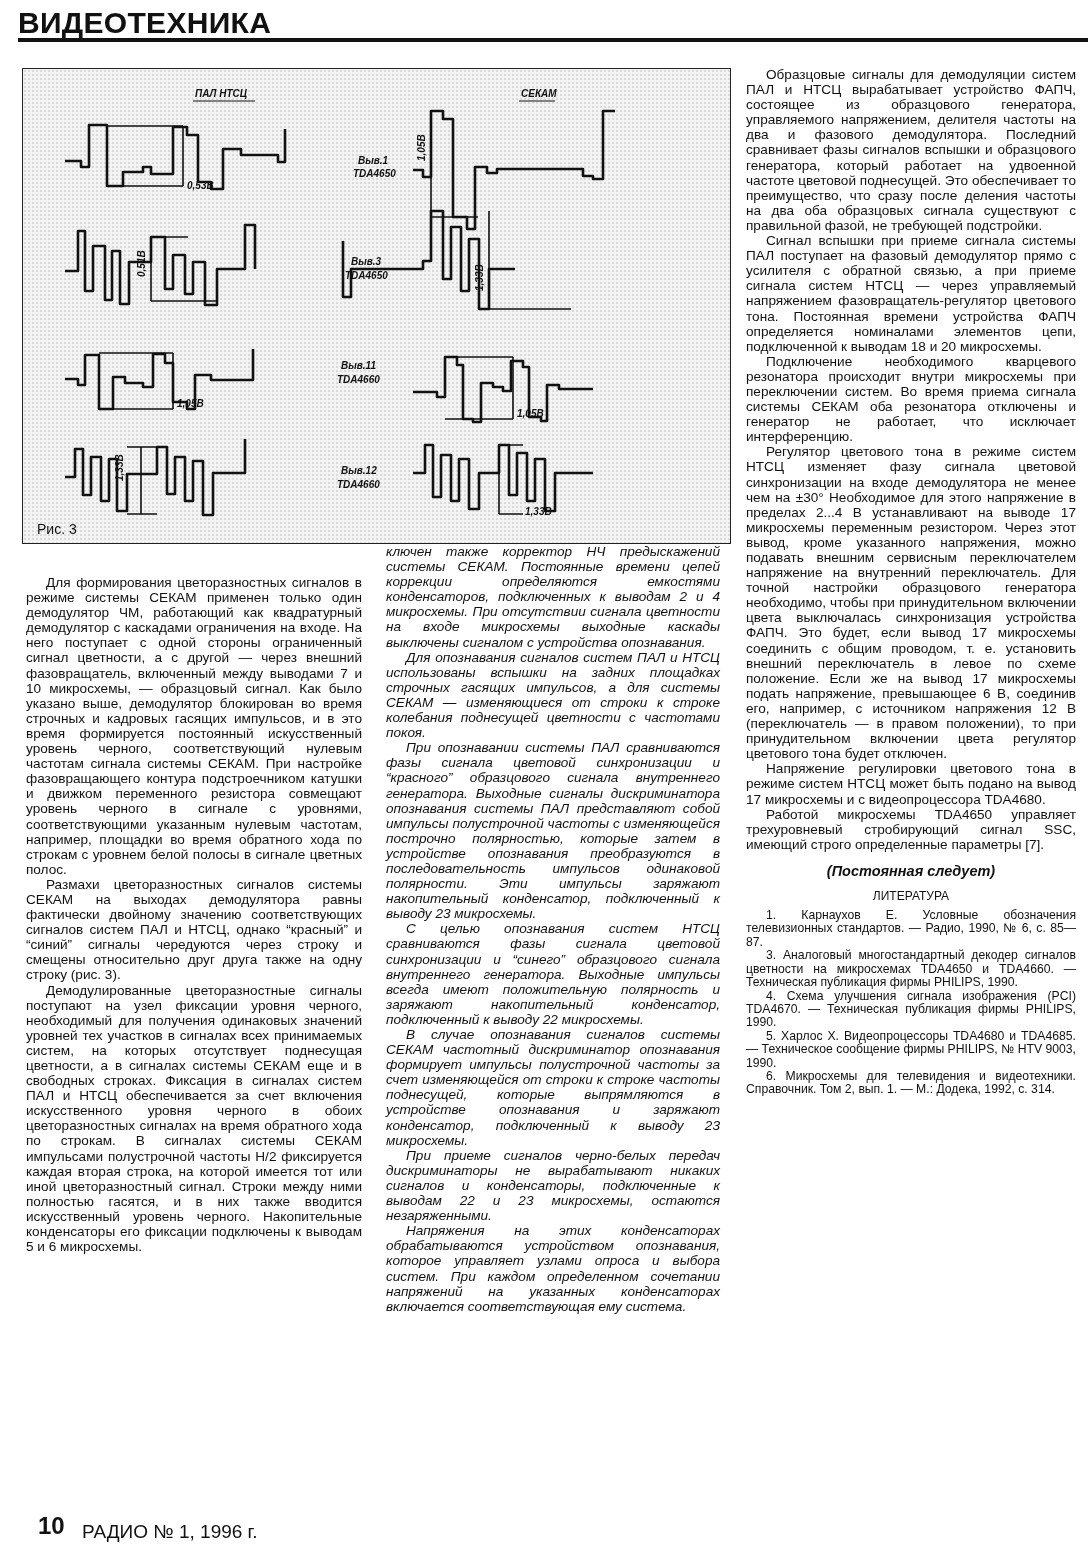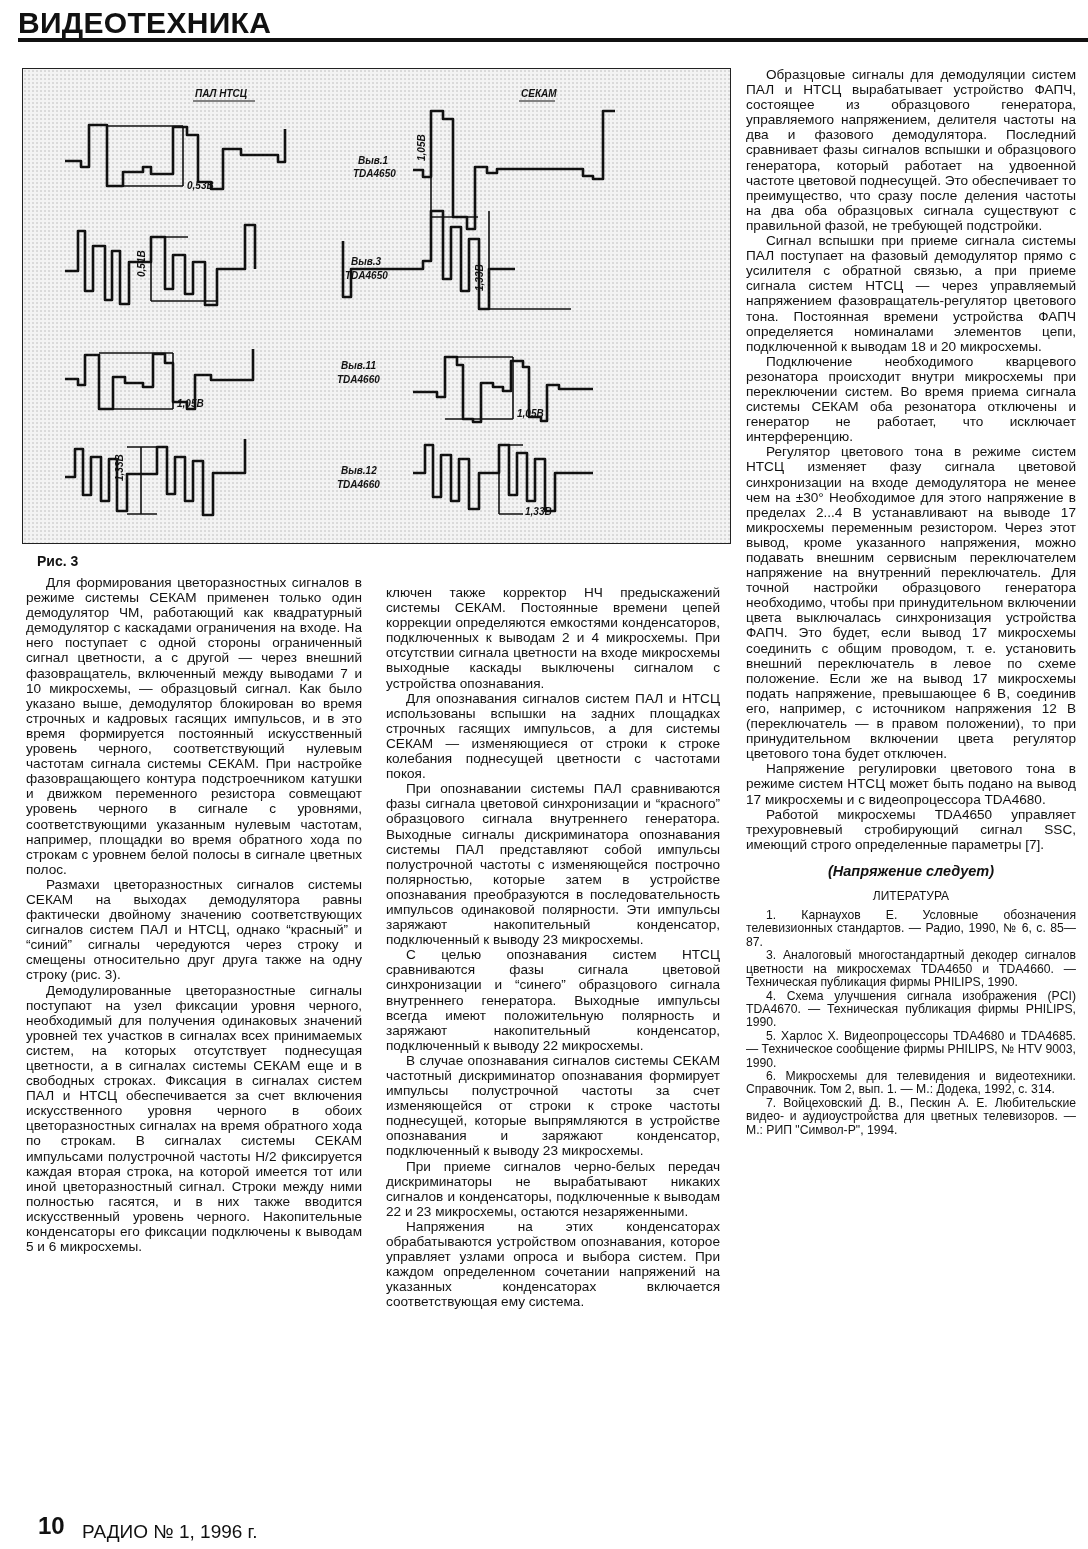--- a/index.html
+++ b/index.html
@@ -5,25 +5,25 @@
   html, body { margin:0; padding:0; background:#fff; }
   body { width:1088px; height:1549px; position:relative; overflow:hidden; color:#111;
          font-family:"Liberation Sans", sans-serif; }
   .header { position:absolute; left:18px; top:6px; font-weight:bold; font-size:30px; letter-spacing:0.3px; }
   .header-rule { position:absolute; left:18px; right:0; top:38px; height:4px; background:#111; }
   .figure { position:absolute; left:22px; top:68px; width:707px; height:474px; border:1.5px solid #222;
             background-color:#f3f3f3;
             background-image: radial-gradient(#bbb 0.6px, transparent 0.8px);
             background-size:4px 4px; }
   .figure svg { position:absolute; left:0; top:0; }
-  .fig-caption { position:absolute; left:14px; top:452px; font-weight:bold; font-size:14px;margin-top:32px; }
+  .fig-caption { position:absolute; left:14px; top:452px; font-weight:normal; font-size:14px; }
   .col { position:absolute; font-size:13.6px; line-height:15.1px; text-align:justify; }
   .col p { margin:0; text-indent:20px; }
   .col1 { left:26px; top:575px; width:336px; }
-  .col2 { left:386px; top:585px; width:334px; }
+  .col2 { left:386px; top:544px; width:334px;font-style:italic; }
   .col3 { left:746px; top:67px; width:330px; }
   .continued { text-align:center !important; font-weight:bold; font-style:italic; font-size:14.5px; margin:12px 0 10px 0 !important; text-indent:0 !important; }
   .lit-title { text-align:center; font-size:12px; text-indent:0 !important; margin-bottom:5px !important; }
   .refs p { font-size:12.2px; line-height:13.4px; }
   .footer-num { position:absolute; left:38px; top:1512px; font-weight:bold; font-size:24px; }
   .footer-text { position:absolute; left:82px; top:1521px; font-size:19px; }
   .lbl { font-family:"Liberation Sans", sans-serif; font-style:italic; font-weight:bold; font-size:10px; fill:#111; }
 </style>
 </head>
 <body>
@@ -108,26 +108,25 @@
   <p>Напряжения на этих конденсаторах обрабатываются устройством опознавания, которое управляет узлами опроса и выбора систем. При каждом определенном сочетании напряжений на указанных конденсаторах включается соответствующая ему система.</p>
 </div>
 
 <div class="col col3">
   <p>Образцовые сигналы для демодуляции систем ПАЛ и НТСЦ вырабатывает устройство ФАПЧ, состоящее из образцового генератора, управляемого напряжением, делителя частоты на два и фазового демодулятора. Последний сравнивает фазы сигналов вспышки и образцового генератора, который работает на удвоенной частоте цветовой поднесущей. Это обеспечивает то преимущество, что сразу после деления частоты на два оба образцовых сигнала существуют с правильной фазой, не требующей подстройки.</p>
   <p>Сигнал вспышки при приеме сигнала системы ПАЛ поступает на фазовый демодулятор прямо с усилителя с обратной связью, а при приеме сигнала систем НТСЦ — через управляемый напряжением фазовращатель-регулятор цветового тона. Постоянная времени устройства ФАПЧ определяется номиналами элементов цепи, подключенной к выводам 18 и 20 микросхемы.</p>
   <p>Подключение необходимого кварцевого резонатора происходит внутри микросхемы при переключении систем. Во время приема сигнала системы СЕКАМ оба резонатора отключены и генератор не работает, что исключает интерференцию.</p>
   <p>Регулятор цветового тона в режиме систем НТСЦ изменяет фазу сигнала цветовой синхронизации на входе демодулятора не менее чем на ±30° Необходимое для этого напряжение в пределах 2...4 В устанавливают на выводе 17 микросхемы переменным резистором. Через этот вывод, кроме указанного напряжения, можно подавать внешним сервисным переключателем напряжение на внутренний переключатель. Для точной настройки образцового генератора необходимо, чтобы при принудительном включении цвета выключалась синхронизация устройства ФАПЧ. Это будет, если вывод 17 микросхемы соединить с общим проводом, т. е. установить внешний переключатель в левое по схеме положение. Если же на вывод 17 микросхемы подать напряжение, превышающее 6 В, соединив его, например, с источником напряжения 12 В (переключатель — в правом положении), то при принудительном включении цвета регулятор цветового тона будет отключен.</p>
   <p>Напряжение регулировки цветового тона в режиме систем НТСЦ может быть подано на вывод 17 микросхемы и с видеопроцессора TDA4680.</p>
   <p>Работой микросхемы TDA4650 управляет трехуровневый стробирующий сигнал SSC, имеющий строго определенные параметры [7].</p>
-  <p class="continued">(Напряжение следует)</p>
+  <p class="continued">(Постоянная следует)</p>
   <p class="lit-title">ЛИТЕРАТУРА</p>
   <div class="refs">
     <p>1. Карнаухов Е. Условные обозначения телевизионных стандартов. — Радио, 1990, № 6, с. 85—87.</p>
     <p>3. Аналоговый многостандартный декодер сигналов цветности на микросхемах TDA4650 и TDA4660. — Техническая публикация фирмы PHILIPS, 1990.</p>
     <p>4. Схема улучшения сигнала изображения (PCI) TDA4670. — Техническая публикация фирмы PHILIPS, 1990.</p>
     <p>5. Харлос Х. Видеопроцессоры TDA4680 и TDA4685. — Техническое сообщение фирмы PHILIPS, № HTV 9003, 1990.</p>
     <p>6. Микросхемы для телевидения и видеотехники. Справочник. Том 2, вып. 1. — М.: Додека, 1992, с. 314.</p>
-    <p>7. Войцеховский Д. В., Пескин А. Е. Любительские видео- и аудиоустройства для цветных телевизоров. — М.: РИП "Символ-Р", 1994.</p>
   </div>
 </div>
 
 <div class="footer-num">10</div>
 <div class="footer-text">РАДИО № 1, 1996 г.</div>
 
 </body></html>

